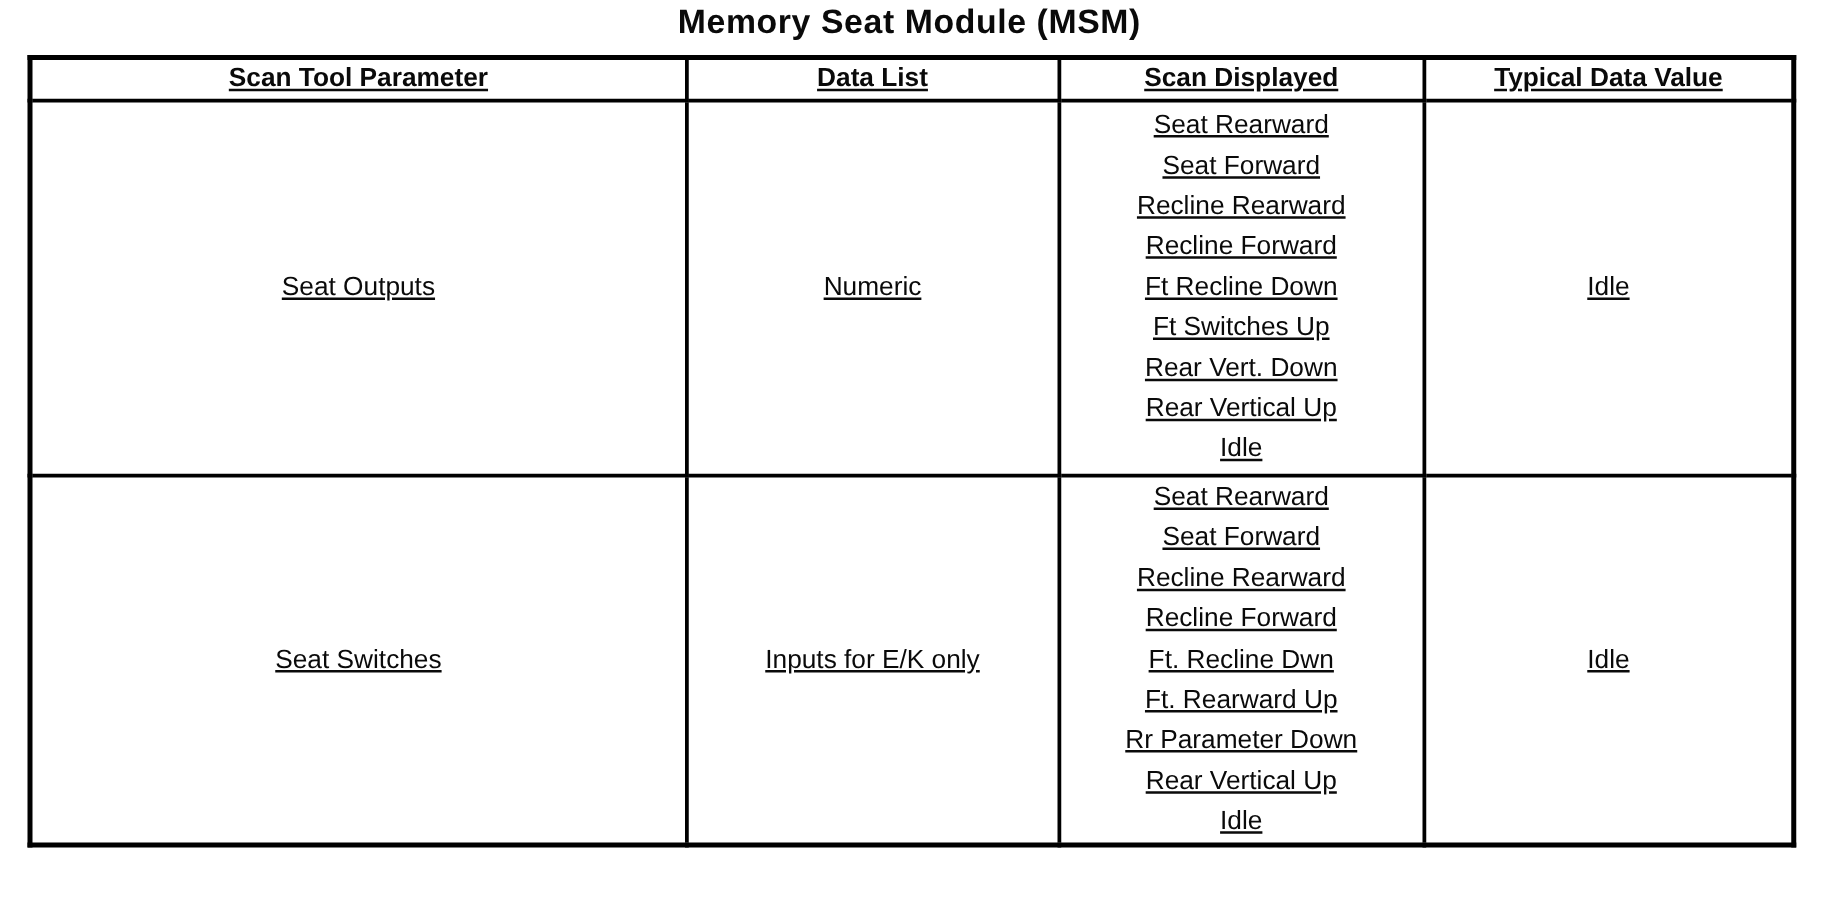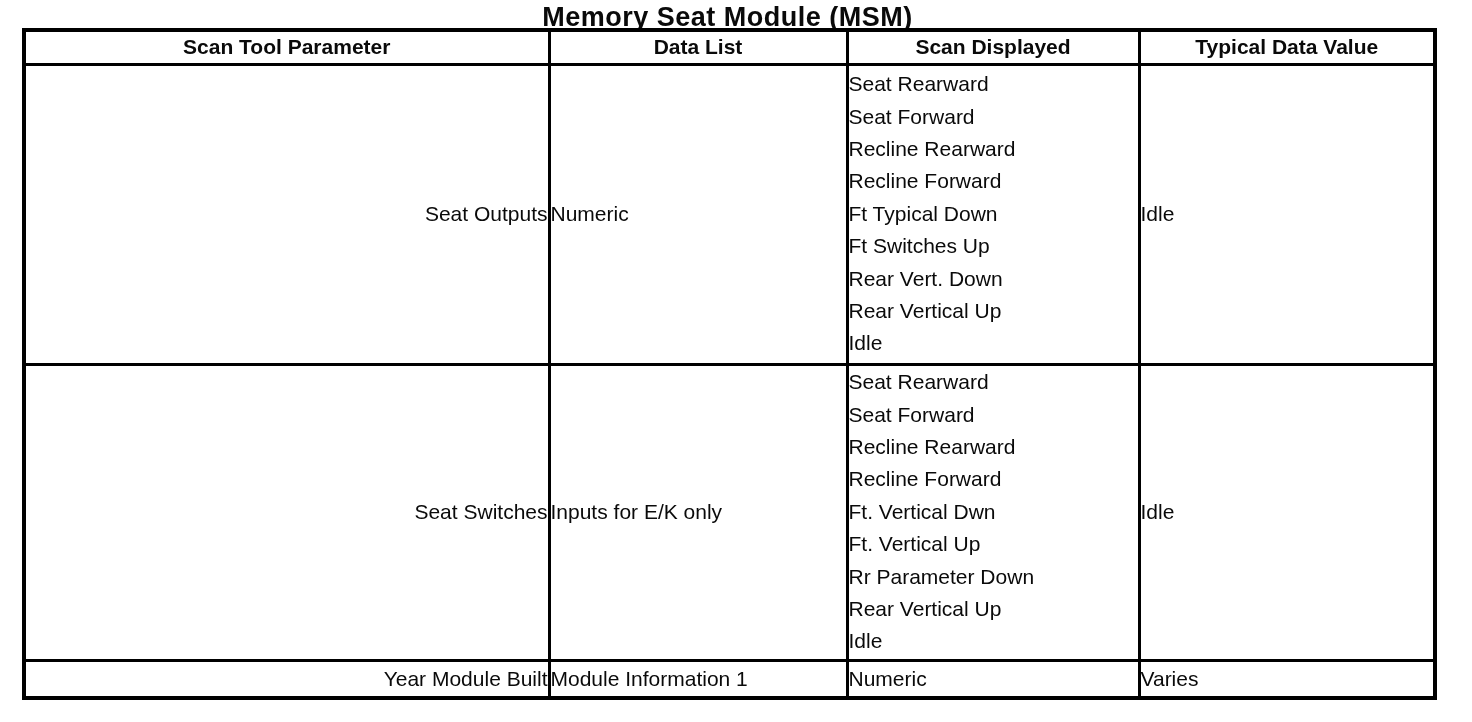--- a/index.html
+++ b/index.html
@@ -23,26 +23,27 @@
     top: 2px;
     left: 22px;
     width: 1411px;
     text-align: center;
     font-size: 27px;
     font-weight: bold;
     letter-spacing: 0.5px;
   }
   table.msm {
     position: absolute;
-    top: 28px;
+    top: 44px;
     left: 22px;
     width: 1411px;
     border-collapse: collapse;
     table-layout: fixed;
     border: 4px solid #000;
+    text-decoration: underline;
   }
   table.msm th, table.msm td {
     border: 3px solid #000;
     padding: 0;
     font-size: 21px;
     vertical-align: middle;
     background: #fff;
   }
   table.msm th {
     font-weight: bold;
@@ -50,24 +51,24 @@
     height: 34px;
   }
   col.c1 { width: 525px; }
   col.c2 { width: 298px; }
   col.c3 { width: 292px; }
   col.c4 { width: 296px; }
   tr.row-big-1 { height: 300px; }
   tr.row-big-2 { height: 296px; }
   tr.row-small  { height: 38px; }
   td.param {
-    text-align: right;
+    text-align: center;
     padding-left: 16px;
   }
-  td.center { }
+  td.center { text-align: center; }
   td.units div {
     line-height: 32.4px;
     white-space: nowrap;
   }
 </style>
 </head>
 <body>
 
 <div class="page">
 
@@ -90,48 +91,40 @@
     </thead>
     <tbody>
       <tr class="row-big-1">
         <td class="param">Seat Outputs</td>
         <td class="center">Numeric</td>
         <td class="center units">
           <div>Seat Rearward</div>
           <div>Seat Forward</div>
           <div>Recline Rearward</div>
           <div>Recline Forward</div>
-          <div>Ft Typical Down</div>
+          <div>Ft Recline Down</div>
           <div>Ft Switches Up</div>
           <div>Rear Vert. Down</div>
           <div>Rear Vertical Up</div>
           <div>Idle</div>
         </td>
         <td class="center">Idle</td>
       </tr>
       <tr class="row-big-2">
         <td class="param">Seat Switches</td>
         <td class="center">Inputs for E/K only</td>
         <td class="center units">
           <div>Seat Rearward</div>
           <div>Seat Forward</div>
           <div>Recline Rearward</div>
           <div>Recline Forward</div>
-          <div>Ft. Vertical Dwn</div>
-          <div>Ft. Vertical Up</div>
+          <div>Ft. Recline Dwn</div>
+          <div>Ft. Rearward Up</div>
           <div>Rr Parameter Down</div>
           <div>Rear Vertical Up</div>
           <div>Idle</div>
         </td>
         <td class="center">Idle</td>
-      </tr>
-      <tr class="row-small">
-        <td class="param">Year Module Built</td>
-        <td class="center">Module Information 1</td>
-        <td class="center units">
-          <div>Numeric</div>
-        </td>
-        <td class="center">Varies</td>
       </tr>
     </tbody>
   </table>
 
 </div>
 
 </body></html>

